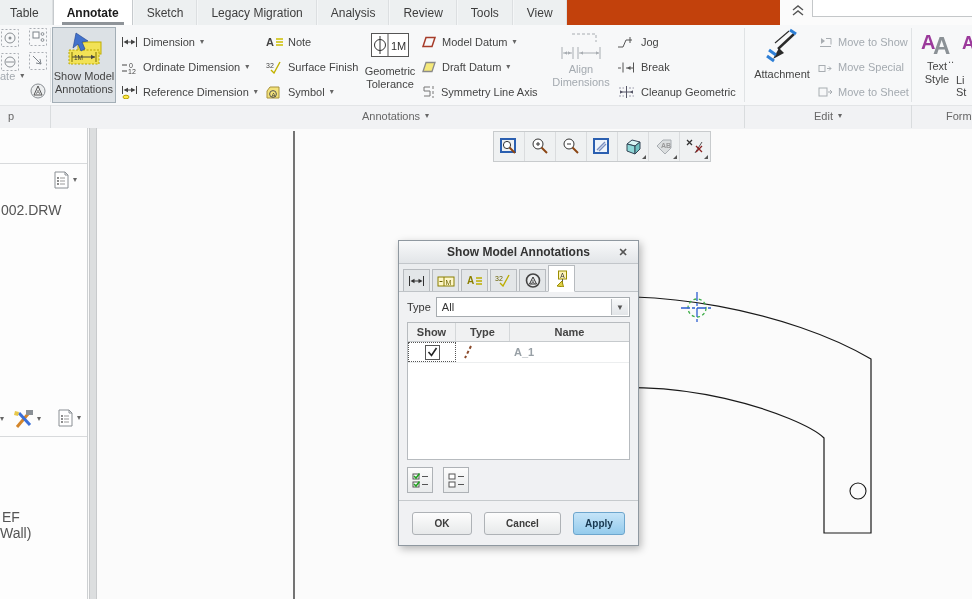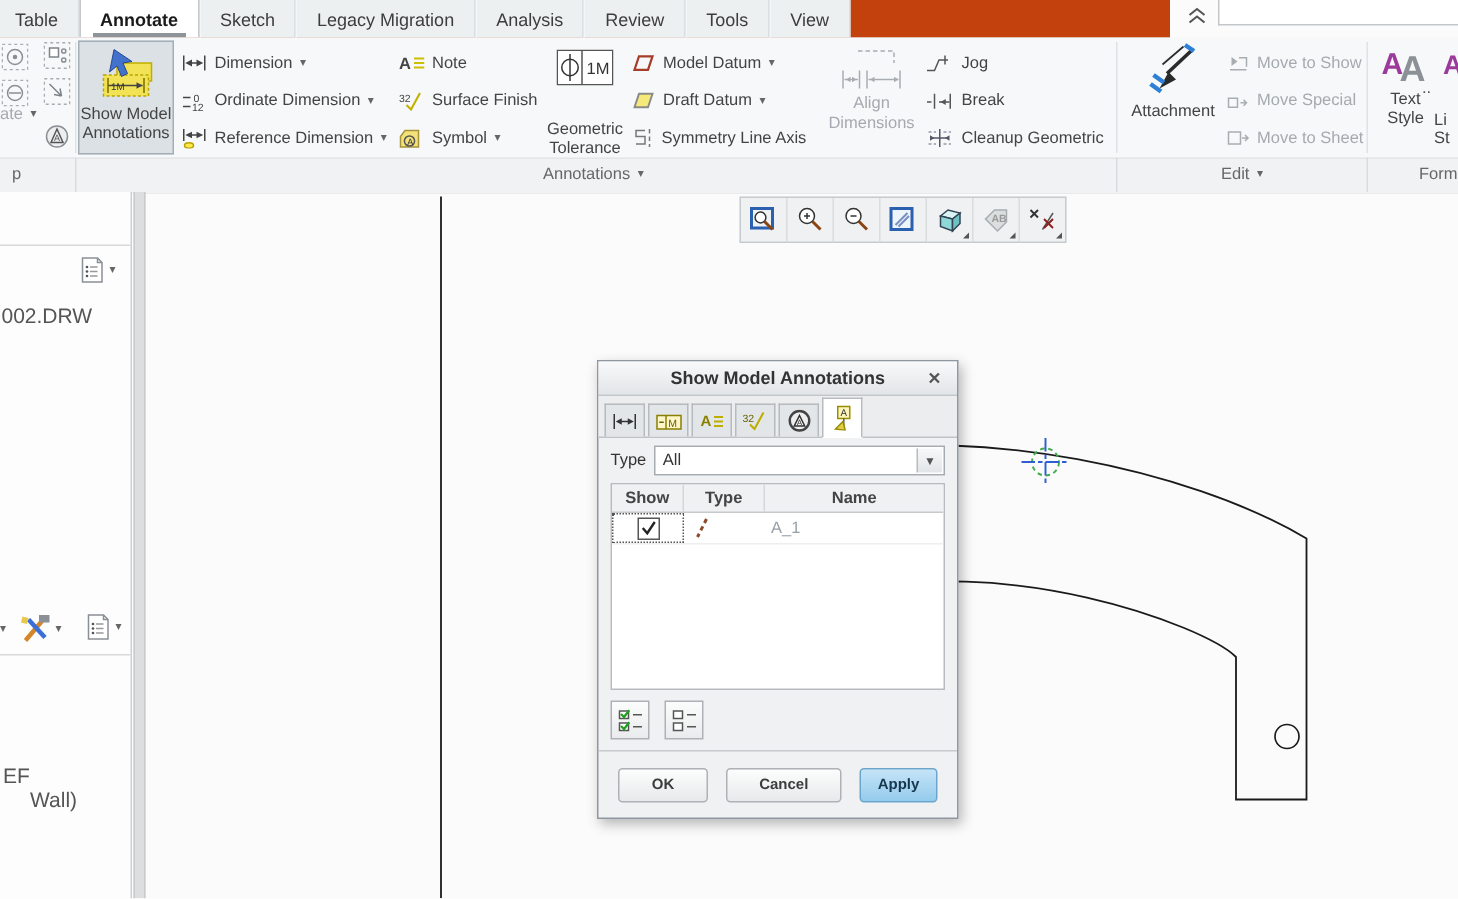--- a/index.html
+++ b/index.html
@@ -64,21 +64,21 @@
   .dtyperow{flex:none;height:30px;display:flex;align-items:center;padding:0 8px;gap:5px;color:#333;}
   .dselect{flex:1;height:20px;background:#fff;border:1px solid #a6abaf;position:relative;display:flex;align-items:center;padding:0 5px;box-sizing:border-box;}
   .dselect-arrow{position:absolute;right:1px;top:1px;bottom:1px;width:16px;background:linear-gradient(#f7f8f9,#e2e5e8);
                  border-left:1px solid #b7bbbf;display:flex;align-items:center;justify-content:center;color:#555;font-size:8px;}
   .dtable{flex:none;height:138px;margin:0 8px;background:#fff;border:1px solid #b7bbbf;box-sizing:border-box;overflow:hidden;}
   .dthead{display:flex;height:18px;background:#f0f1f2;border-bottom:1px solid #c6cacd;font-weight:bold;color:#444;}
   .dth{display:flex;align-items:center;justify-content:center;border-right:1px solid #d4d7d9;box-sizing:border-box;}
   .dth:last-child{border-right:none;}
   .c-show{width:48px;flex:none;}.c-type{width:54px;flex:none;}.c-name{flex:1;}
   .dtr{display:flex;height:20px;align-items:stretch;border-bottom:1px solid #eceeef;}
-  .dtd{display:flex;align-items:center;box-sizing:border-box;}
+  .dtd{display:flex;align-items:center;box-sizing:border-box;font-weight:bold;}
   .showcell{justify-content:center;border:1px dotted #555;}
   .cbx{width:13px;height:13px;background:#fff;border:1px solid #555;display:flex;align-items:center;justify-content:center;}
   .namecell{color:#98a0a6;padding-left:4px;}
   .dicons{flex:none;height:40px;display:flex;align-items:center;gap:10px;padding:0 8px;}
   .dtoolbtn{width:26px;height:26px;background:linear-gradient(#fcfcfc,#e9ebec);border:1px solid #aeb2b6;
             display:flex;align-items:center;justify-content:center;box-sizing:border-box;}
   .dbottom{flex:1;border-top:1px solid #c6cacd;display:flex;align-items:center;justify-content:space-between;padding:0 13px;}
   .dbtn{height:23px;border:1px solid #aeb2b6;border-radius:3px;background:linear-gradient(#fdfdfd,#e7e9ea);
         font-weight:bold;color:#3c3c3c;font-size:10px;display:flex;align-items:center;justify-content:center;box-sizing:border-box;}
   .dbtn.ok{width:60px;}.dbtn.cancel{width:77px;}
@@ -237,21 +237,21 @@
     </div>
 
     <div class="rbig" style="left:362px;top:4px;width:56px;">
       <svg width="38" height="24" style="margin-top:4px;">
         <rect x="0.5" y="0.5" width="37" height="23" fill="#fff" stroke="#555"></rect>
         <line x1="17" y1="0.5" x2="17" y2="23.5" stroke="#555"></line>
         <circle cx="9" cy="12" r="5.5" fill="none" stroke="#333"></circle>
           <line x1="9" y1="3" x2="9" y2="21" stroke="#333"></line>
         <text x="20" y="16.5" font-size="11" fill="#333">1M</text>
       </svg>
-      <span class="blbl" style="margin-top:23px;">Geometric</span>
+      <span class="blbl" style="margin-top:8px;">Geometric</span>
       <span>Tolerance</span>
     </div>
 
     <div class="rrow" style="left:421px;top:8px;">
       <span class="ric">
         <svg width="16" height="12">
             <path d="M2 10.5L5 1.5h9l-3 9z" fill="none" stroke="#a63c2a" stroke-width="1.5"></path>
           </svg>
       </span>
       <span>Model Datum</span>
@@ -442,21 +442,21 @@
           <path d="M9 8h5" stroke="#999"></path>
         <circle cx="7" cy="11" r="0.9" fill="#555"></circle>
           <path d="M9 11h5" stroke="#999"></path>
         <circle cx="7" cy="14" r="0.9" fill="#555"></circle>
           <path d="M9 14h5" stroke="#999"></path>
       </svg>
       <span class="dd">▾</span>
     </div>
     <div class="hline" style="top:308px;"></div>
     <div class="treetext" style="left:2px;top:381px;">EF</div>
-    <div class="treetext" style="left:0;top:397px;padding-left:20px;">Wall)</div>
+    <div class="treetext" style="left:0;top:397px;">Wall)</div>
   </div>
   <div class="splitter"></div>
 
   <svg class="canvas-svg" width="972" height="599">
     <line x1="294" y1="131" x2="294" y2="599" stroke="#1a1a1a" stroke-width="1.2"></line>
     <path d="M 560 302 C 648 285 790 311 871 359 L 871 533 L 824 533 L 824 438 C 803 417 668 367 560 397" fill="none" stroke="#1a1a1a" stroke-width="1.2"></path>
     <circle cx="858" cy="491" r="8" fill="none" stroke="#1a1a1a" stroke-width="1.1"></circle>
     <g>
       <circle cx="697" cy="308" r="9" fill="none" stroke="#3fae49" stroke-width="1.3" stroke-dasharray="3 2.5"></circle>
       <line x1="697" y1="292" x2="697" y2="324" stroke="#2d5fd0" stroke-width="1.3" stroke-dasharray="9 2 3 2"></line>

